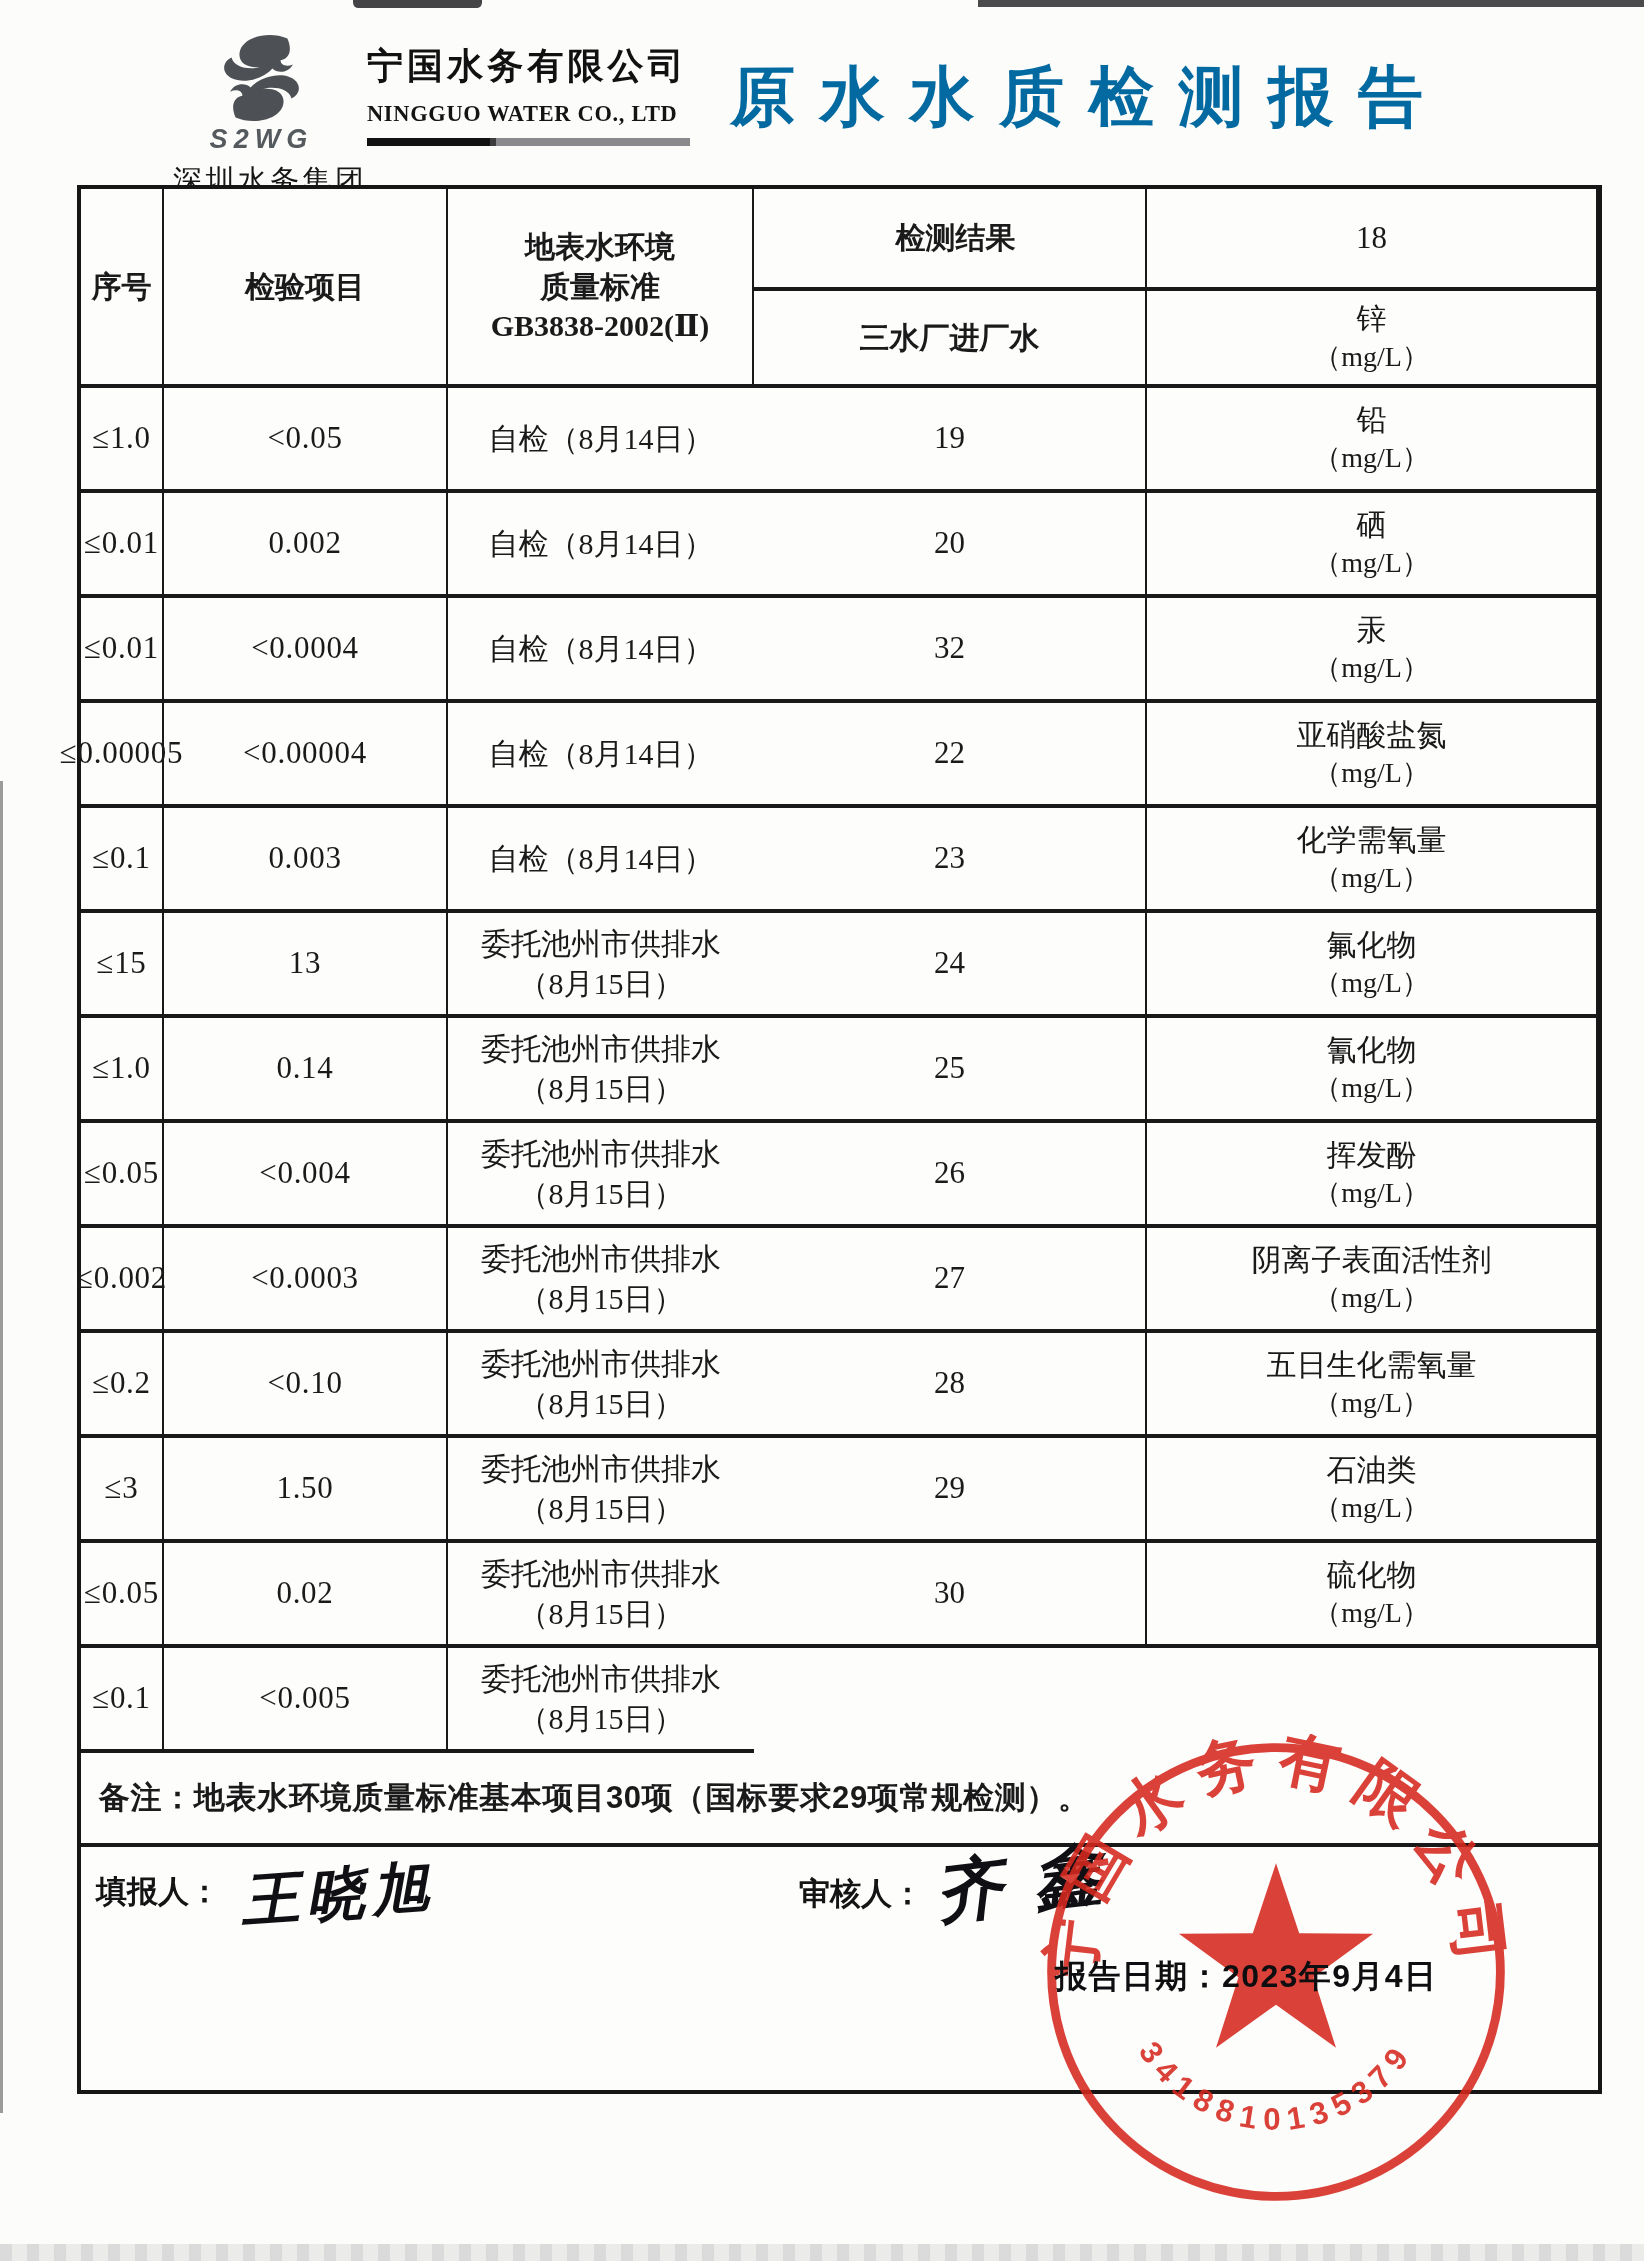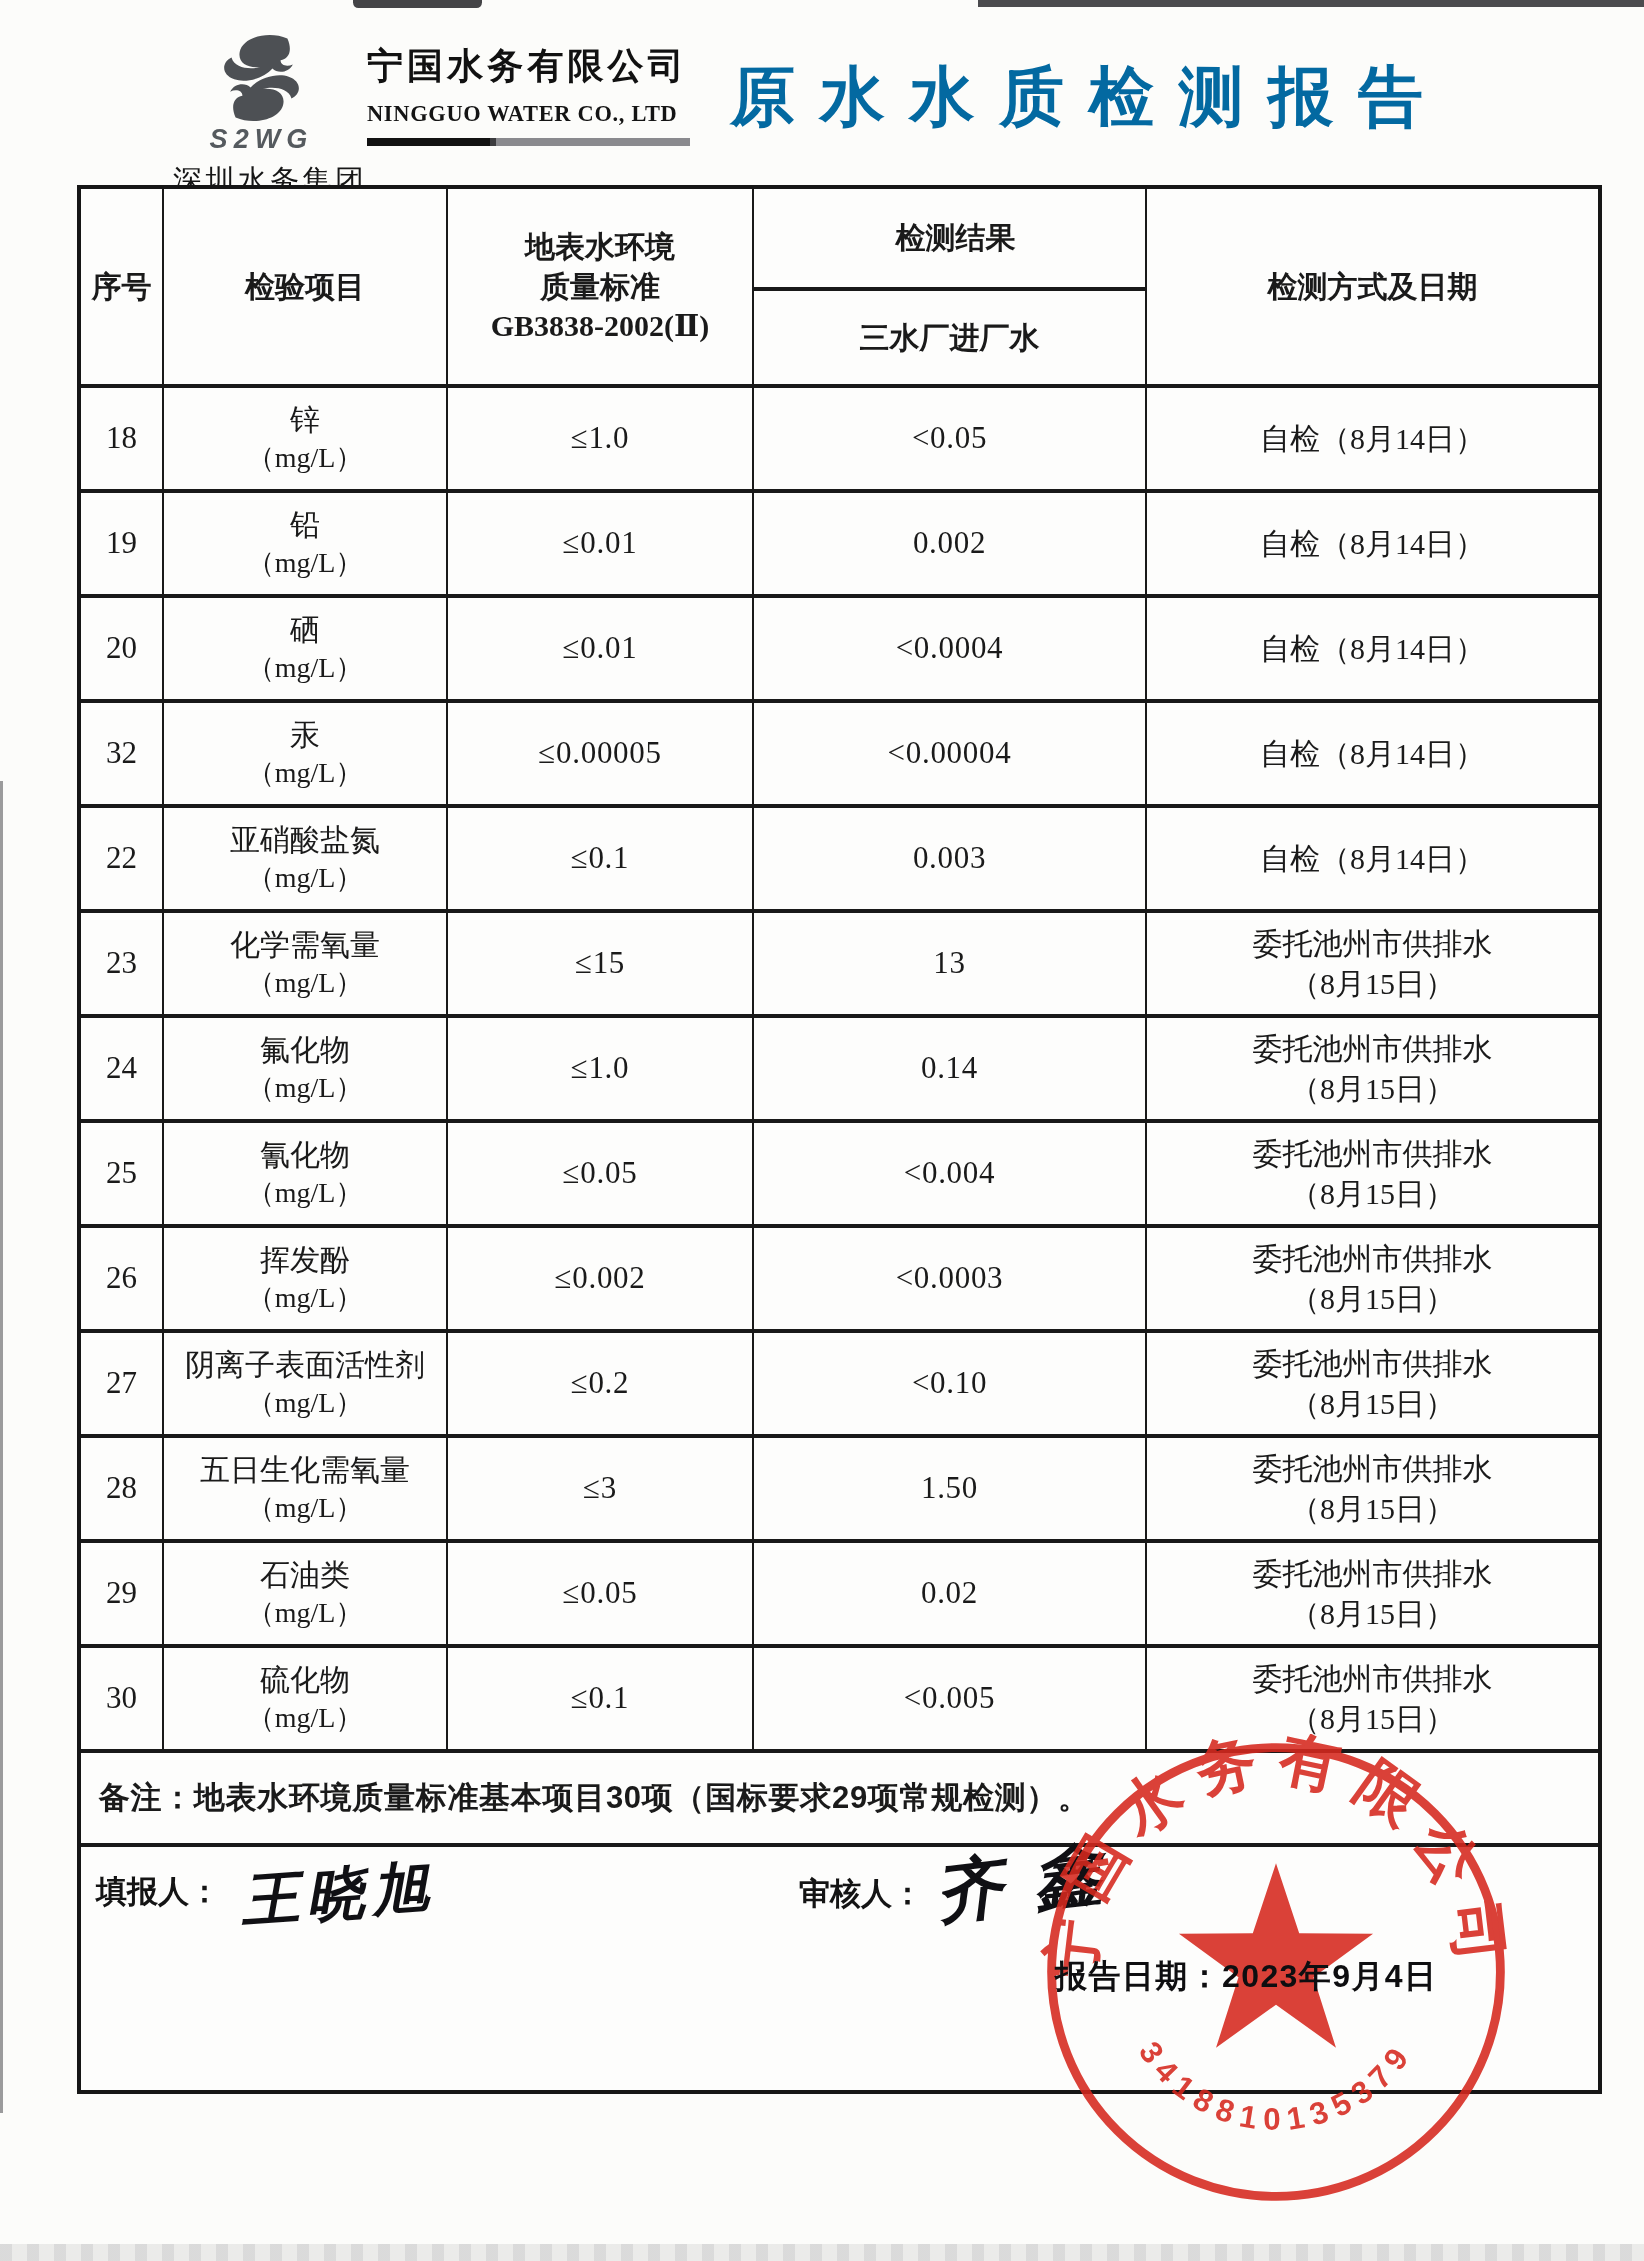--- a/index.html
+++ b/index.html
@@ -103,21 +103,20 @@
   <div class="report-table">
 
     <div class="c hd span2" style="grid-column:1;grid-row:1/3;">序号</div>
     <div class="c hd span2" style="grid-column:2;grid-row:1/3;">检验项目</div>
     <div class="c hd" style="grid-column:3;grid-row:1/3;">
       <div>地表水环境</div>
       <div>质量标准</div>
       <div>GB3838-2002(Ⅱ)</div>
     </div>
     <div class="c hd" style="grid-column:4;grid-row:1;padding-left:12px;">检测结果</div>
-    <div class="c hd lastcol" style="grid-column:5;grid-row:1/3;">检测方式及日期</div>
     <div class="c hd" style="grid-column:4;grid-row:2;">三水厂进厂水</div>
 
     <div class="c seq">18</div>
     <div class="c">
       <div>锌</div>
       <div class="unit">（mg/L）</div>
     </div>
     <div class="c std">≤1.0</div>
     <div class="c res">&lt;0.05</div>
     <div class="c met lastcol">

